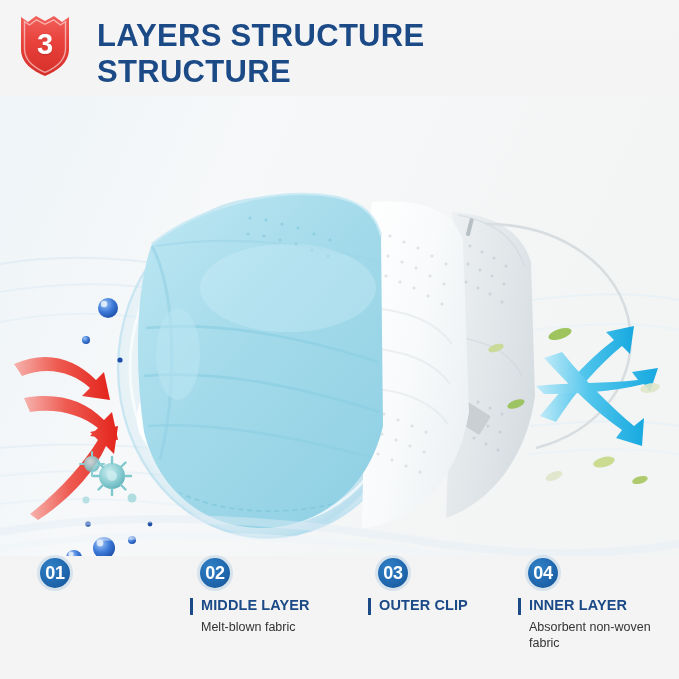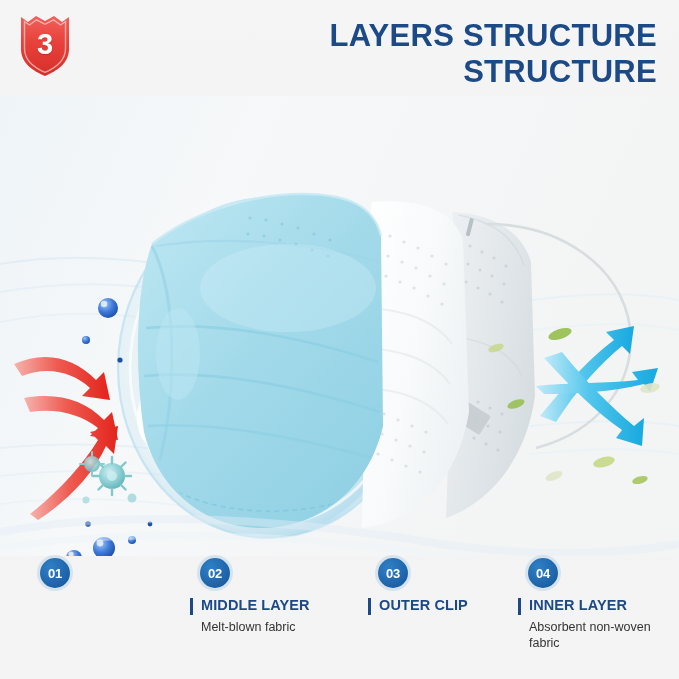--- a/index.html
+++ b/index.html
@@ -45,21 +45,20 @@
     font-weight: bold;
     font-family: "Liberation Sans", sans-serif;
     padding-bottom: 4px;
     box-sizing: border-box;
     text-shadow: 0 1px 1px rgba(120,0,0,.25);
   }
   #title-block {
     position: absolute;
     left: 97px; top: 18px;
     width: 560px;
-    text-align: right;
   }
   .title-line {
     color: #1b4a87;
     font-size: 31px;
     font-weight: bold;
     letter-spacing: 0.3px;
     line-height: 36px;
     font-family: "Liberation Sans", sans-serif;
     white-space: nowrap;
   }
@@ -94,21 +93,21 @@
     margin-bottom: 9px;
   }
   .legend-badge span {
     position: absolute;
     left: 0; top: 0;
     width: 30px; height: 30px;
     display: flex;
     align-items: center;
     justify-content: center;
     color: #ffffff;
-    font-size: 13px;
+    font-size: 18px;
     font-weight: bold;
     letter-spacing: -0.2px;
     font-family: "Liberation Sans", sans-serif;
   }
   .legend-body {
     position: relative;
     padding-left: 11px;
   }
   .legend-rule {
     position: absolute;

